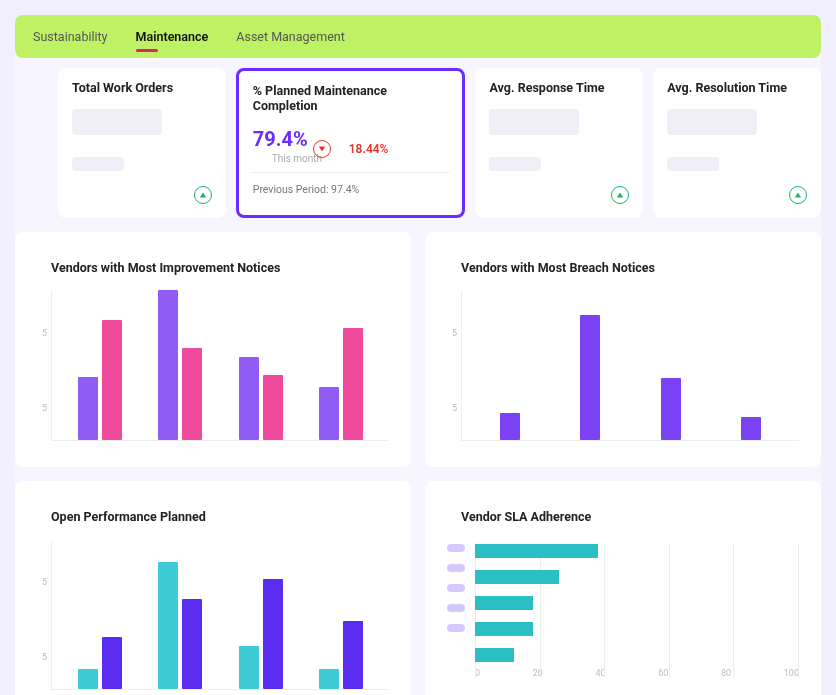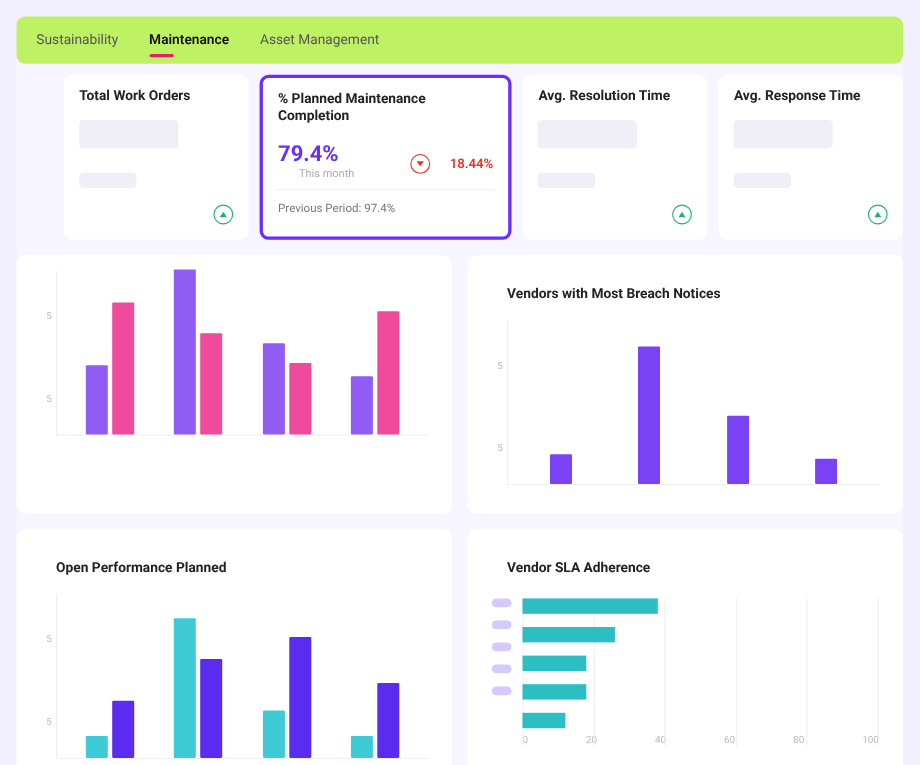--- a/index.html
+++ b/index.html
@@ -15,21 +15,21 @@
 .kpi.highlight { border:3px solid #6a2cff; flex:1.4; }
 .kpi-title { font-size:12.5px; font-weight:700; color:#222; margin-bottom:14px; }
 .placeholder { background:#f0eef6; border-radius:4px; }
 .ph1 { width:90px; height:26px; margin-bottom:22px; }
 .ph2 { width:52px; height:14px; }
 .corner-badge { position:absolute; right:14px; bottom:14px; width:18px; height:18px; border-radius:50%; border:1.5px solid #1db36a; display:flex; align-items:center; justify-content:center; }
 .corner-badge svg { width:8px; height:8px; }
 .up-t { fill:#1db36a; }
 .kpi-big { font-size:20px; font-weight:700; color:#6a2cff; }
 .kpi-sub { font-size:10px; color:#aaa; margin-top:2px;margin-left:19px; }
-.kpi-row2 { display:flex; align-items:center; gap:18px; margin-top:-24px; justify-content:flex-end; }
+.kpi-row2 { display:flex; align-items:center; gap:18px; margin-top:-24px; justify-content:center; }
 .dn-badge { width:18px; height:18px; border-radius:50%; border:1.5px solid #e6332a; display:flex; align-items:center; justify-content:center; }
 .dn-t { fill:#e6332a; }
 .pct-red { font-size:12px; color:#e6332a; font-weight:600; }
 .divider { height:1px; background:#eee; margin:14px -2px 10px; }
 .prev { font-size:10.5px; color:#777; }
 
 .grid { display:grid; grid-template-columns: 1fr 1fr; gap:14px; }
 .card { background:#fff; border-radius:8px; padding:18px 22px 22px; }
 .card-title { font-size:12.5px; font-weight:700; color:#222; margin:10px 0 20px 14px; }
 
@@ -85,44 +85,45 @@
               <polygon class="dn-t" points="1,2 9,2 5,8"></polygon>
             </svg>
           </div>
         <span class="pct-red">18.44%</span>
       </div>
       <div class="divider"></div>
       <div class="prev">Previous Period: 97.4%</div>
     </div>
 
     <div class="kpi">
+      <div class="kpi-title">Avg. Response Time</div>
+      <div class="placeholder ph1"></div>
+      <div class="placeholder ph2"></div>
+      <div class="corner-badge">
+          <svg viewBox="0 0 10 10">
+            <polygon class="up-t" points="5,2 9,8 1,8"></polygon>
+          </svg>
+        </div>
+    </div>
+
+    <div class="kpi">
       <div class="kpi-title">Avg. Resolution Time</div>
       <div class="placeholder ph1"></div>
       <div class="placeholder ph2"></div>
       <div class="corner-badge">
           <svg viewBox="0 0 10 10">
             <polygon class="up-t" points="5,2 9,8 1,8"></polygon>
           </svg>
         </div>
     </div>
-
-    <div class="kpi">
-      <div class="kpi-title">Avg. Response Time</div>
-      <div class="placeholder ph1"></div>
-      <div class="placeholder ph2"></div>
-      <div class="corner-badge">
-          <svg viewBox="0 0 10 10">
-            <polygon class="up-t" points="5,2 9,8 1,8"></polygon>
-          </svg>
-        </div>
-    </div>
   </div>
 
   <div class="grid">
     <div class="card">
+      <div class="card-title">Vendors with Most Improvement Notices</div>
       <div class="chart">
         <div class="yaxis">
             <span></span>
             <span>5</span>
             <span></span>
             <span>5</span>
             <span></span>
           </div>
         <div class="plot" id="plot-improve">
             <div class="group">

